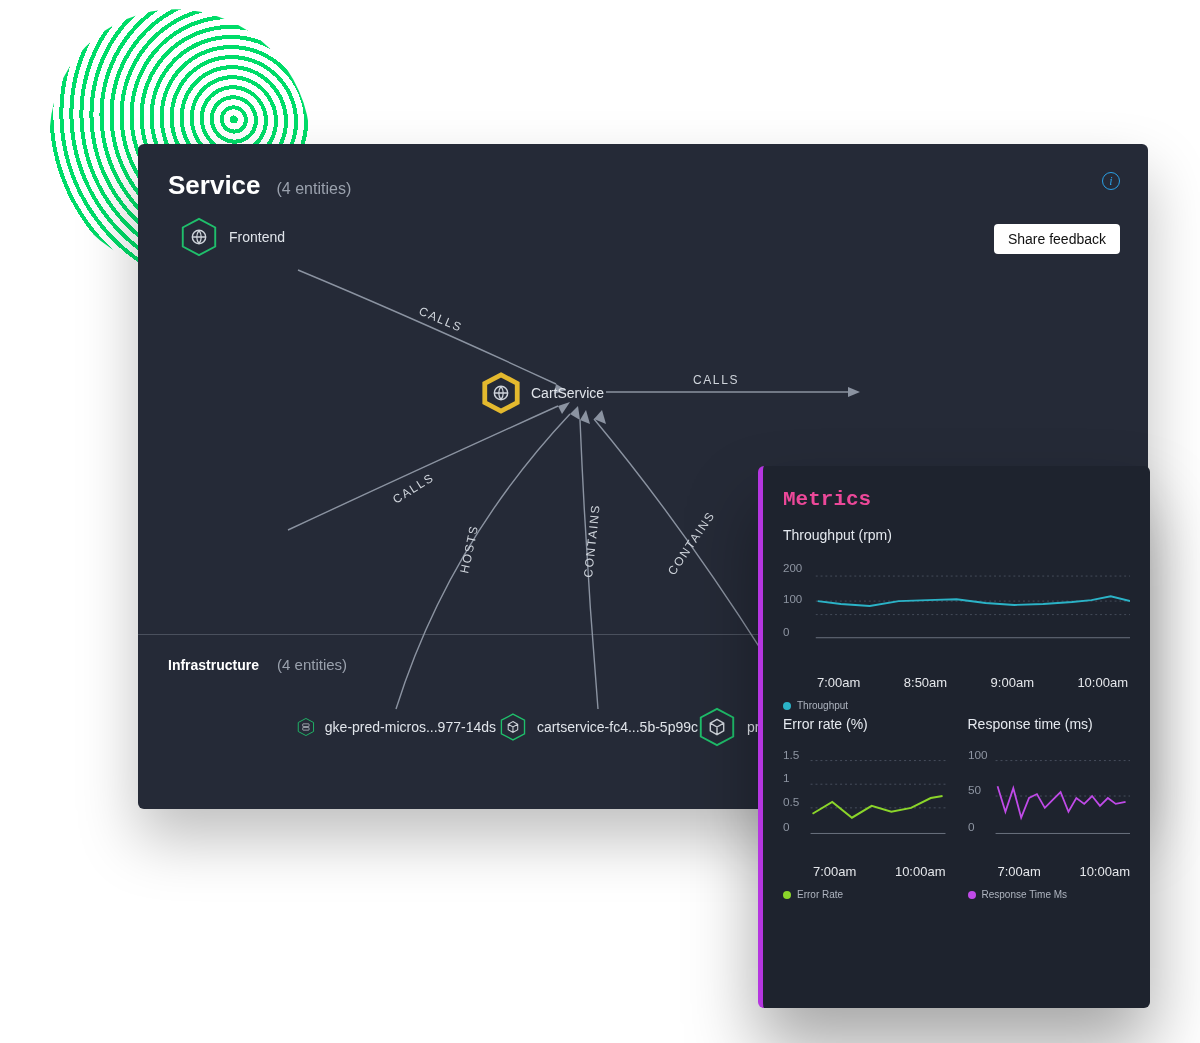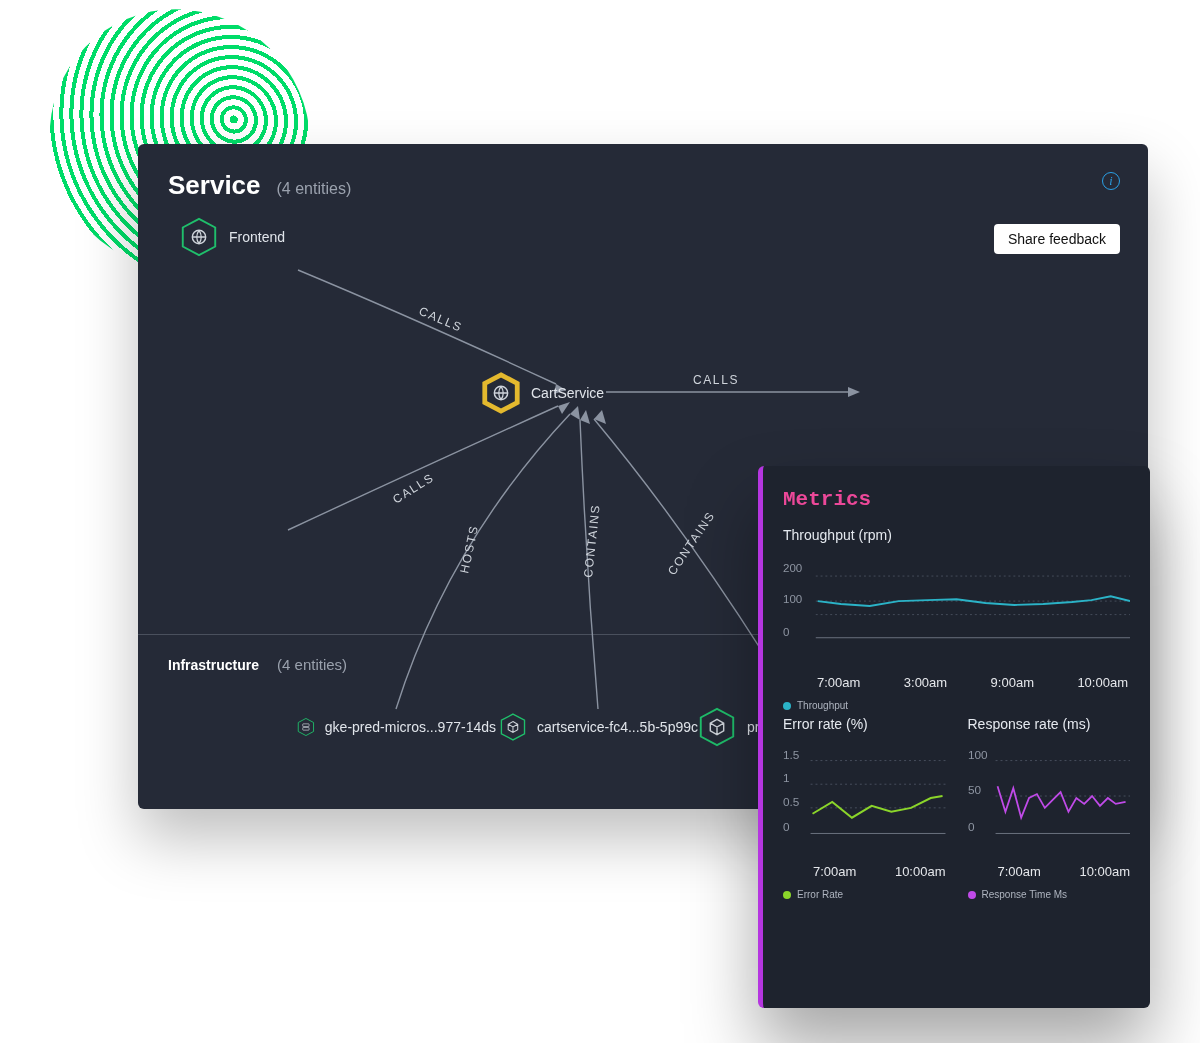--- a/index.html
+++ b/index.html
@@ -242,21 +242,21 @@
         <text class="ytick" x="0" y="76">0</text>
         <line class="grid-dash" x1="34" y1="14" x2="360" y2="14"></line>
         <line class="grid-dash" x1="34" y1="40" x2="360" y2="40"></line>
         <line class="grid-dash" x1="34" y1="54" x2="360" y2="54"></line>
         <line class="axis-solid" x1="34" y1="78" x2="360" y2="78"></line>
         <path class="line-thru" d="M36 40 L60 43 L90 45 L120 40 L150 39 L180 38 L210 42 L240 44 L270 43 L300 41 L320 39 L340 35 L360 40"></path>
       </svg>
     </div>
     <div class="x-row">
       <span class="xtick">7:00am</span>
-      <span class="xtick">3:00am</span>
+      <span class="xtick">8:50am</span>
       <span class="xtick">9:00am</span>
       <span class="xtick">10:00am</span>
     </div>
     <div class="legend">
       <span class="dot dot-thru"></span>
       <span>Throughput</span>
     </div>
 
     <div class="smalls">
       <div class="small-col">
@@ -278,21 +278,21 @@
           <span class="xtick">7:00am</span>
           <span class="xtick">10:00am</span>
         </div>
         <div class="legend">
           <span class="dot dot-err"></span>
           <span>Error Rate</span>
         </div>
       </div>
 
       <div class="small-col">
-        <div class="chart-title">Response rate (ms)</div>
+        <div class="chart-title">Response time (ms)</div>
         <div class="chart-small">
           <svg class="chart-svg" viewBox="0 0 165 100">
             <text class="ytick" x="0" y="10">100</text>
             <text class="ytick" x="0" y="46">50</text>
             <text class="ytick" x="0" y="84">0</text>
             <line class="grid-dash" x1="28" y1="12" x2="165" y2="12"></line>
             <line class="grid-dash" x1="28" y1="48" x2="165" y2="48"></line>
             <line class="axis-solid" x1="28" y1="86" x2="165" y2="86"></line>
             <path class="line-resp" d="M30 38 L38 64 L46 40 L54 70 L62 50 L70 46 L78 60 L86 52 L94 44 L102 64 L110 50 L118 56 L126 48 L134 58 L142 50 L150 56 L160 54"></path>
           </svg>

